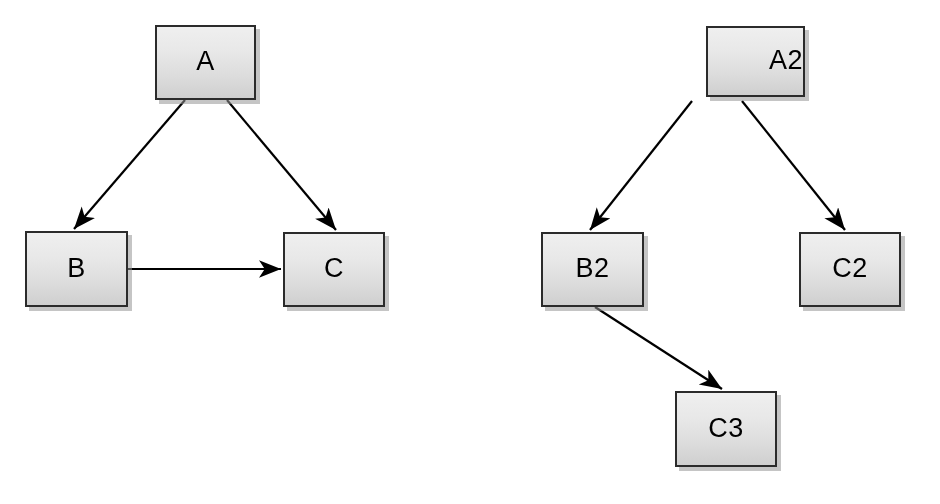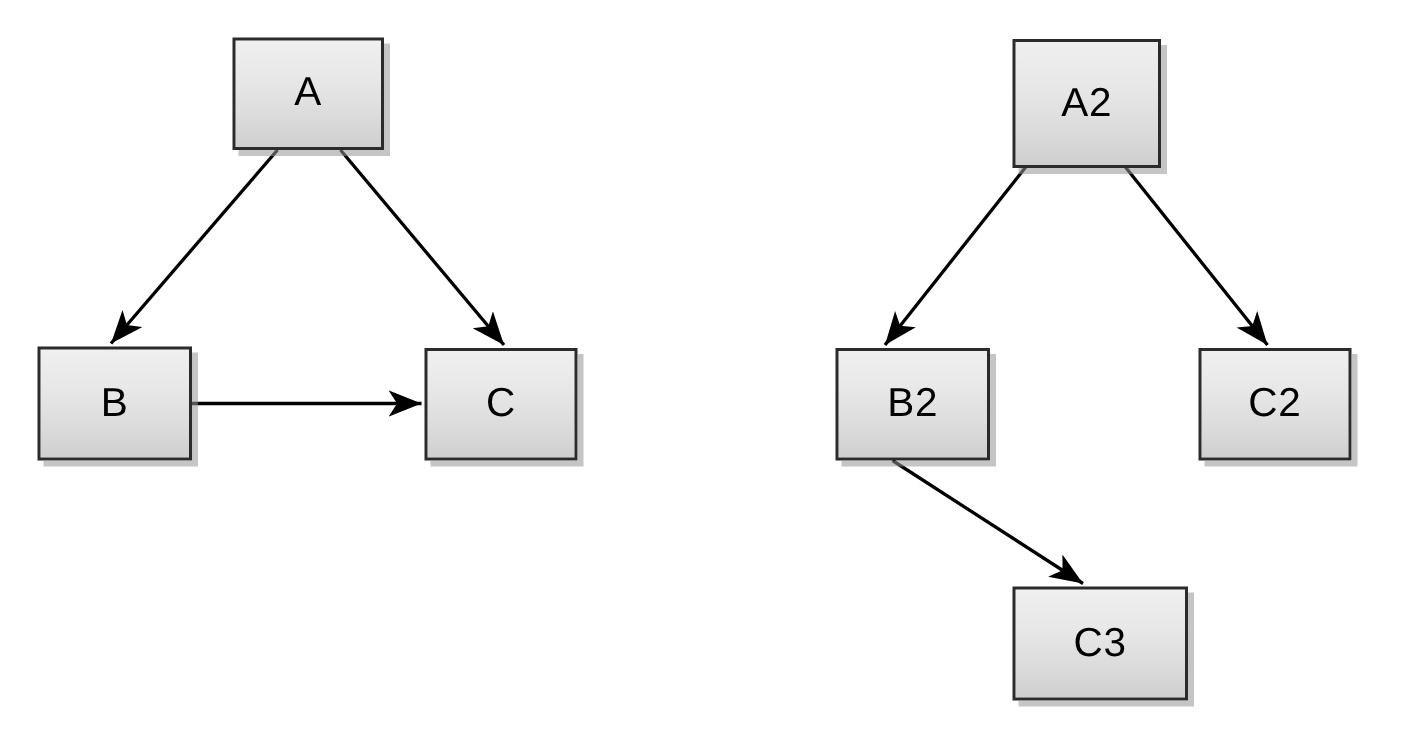--- a/index.html
+++ b/index.html
@@ -74,27 +74,27 @@
   <div id="nodes-layer">
       <div class="node" style="left: 155px; top: 25px; width: 101px; height: 75px;">
         <span class="node-label">A</span>
       </div>
       <div class="node" style="left: 25px; top: 231px; width: 103px; height: 76px;">
         <span class="node-label">B</span>
       </div>
       <div class="node" style="left: 283px; top: 232px; width: 102px; height: 75px;">
         <span class="node-label">C</span>
       </div>
-      <div class="node" style="left: 675px; top: 26px; width: 99px; height: 86px;">
+      <div class="node" style="left: 706px; top: 26px; width: 99px; height: 71px; justify-content: flex-end;">
         <span class="node-label">A2</span>
       </div>
-      <div class="node" style="left: 541px; top: 232px; width: 103px; height: 75px; margin-left: 16px;">
+      <div class="node" style="left: 541px; top: 232px; width: 103px; height: 75px;">
         <span class="node-label">B2</span>
       </div>
       <div class="node" style="left: 799px; top: 232px; width: 102px; height: 75px; align-items: center;">
         <span class="node-label">C2</span>
       </div>
-      <div class="node" style="left: 675px; top: 391px; width: 117px; height: 76px;">
+      <div class="node" style="left: 675px; top: 391px; width: 102px; height: 76px;">
         <span class="node-label">C3</span>
       </div>
     </div>
 
 </div>
 
 </body></html>

